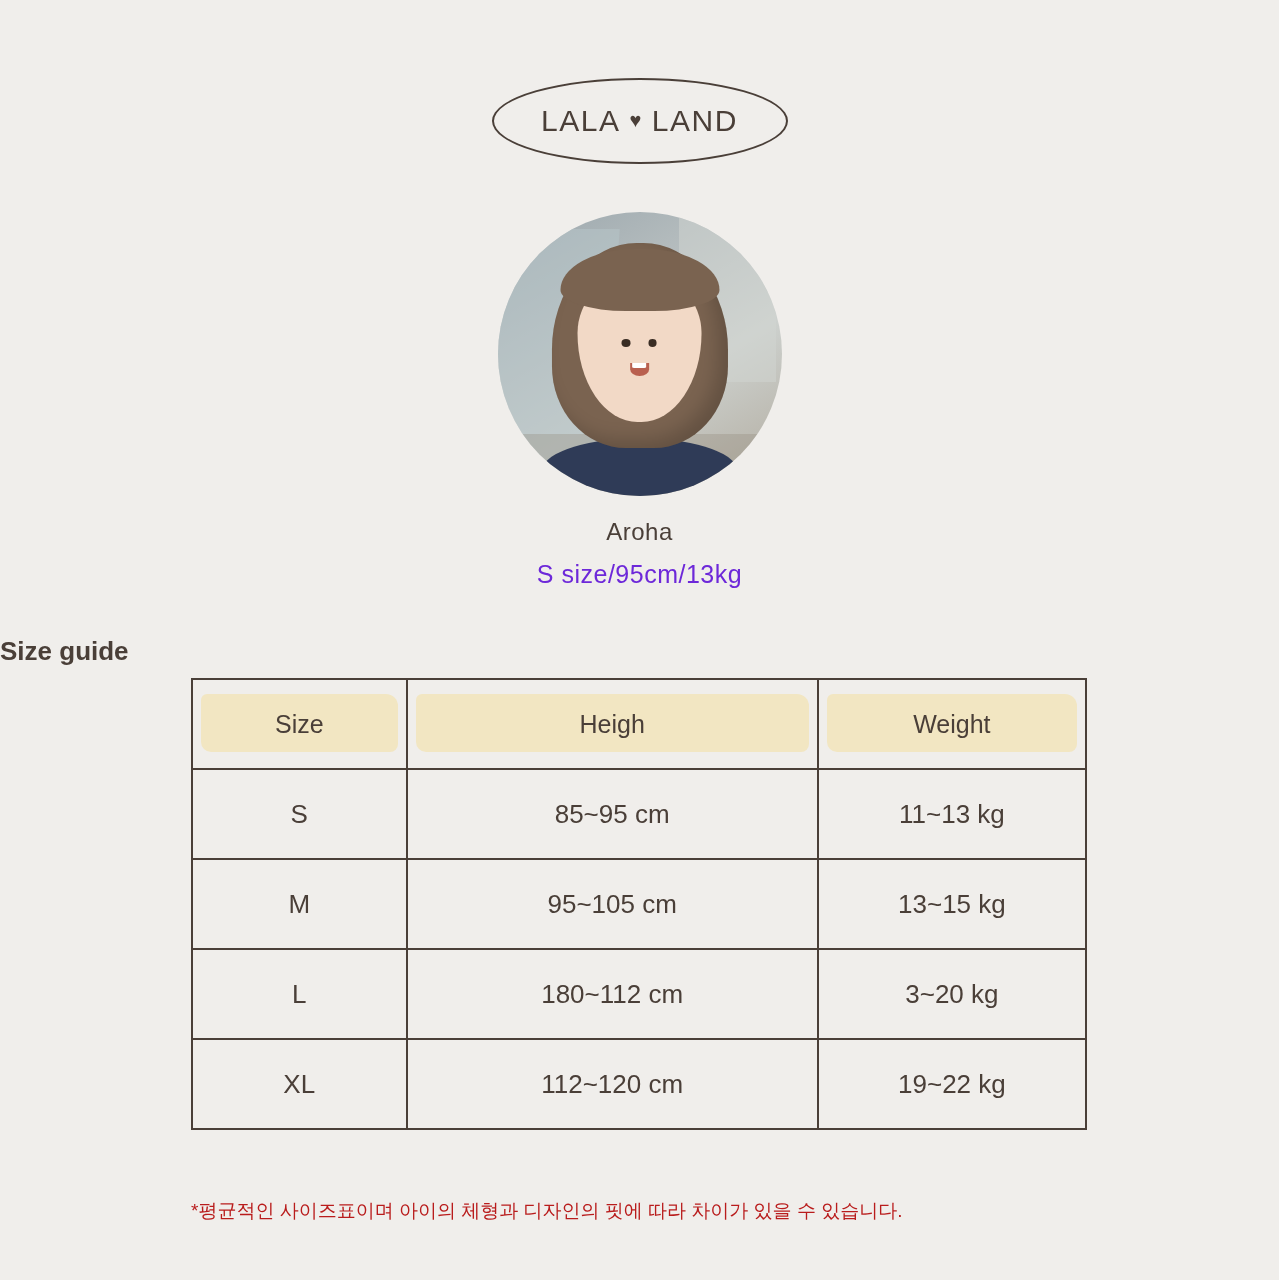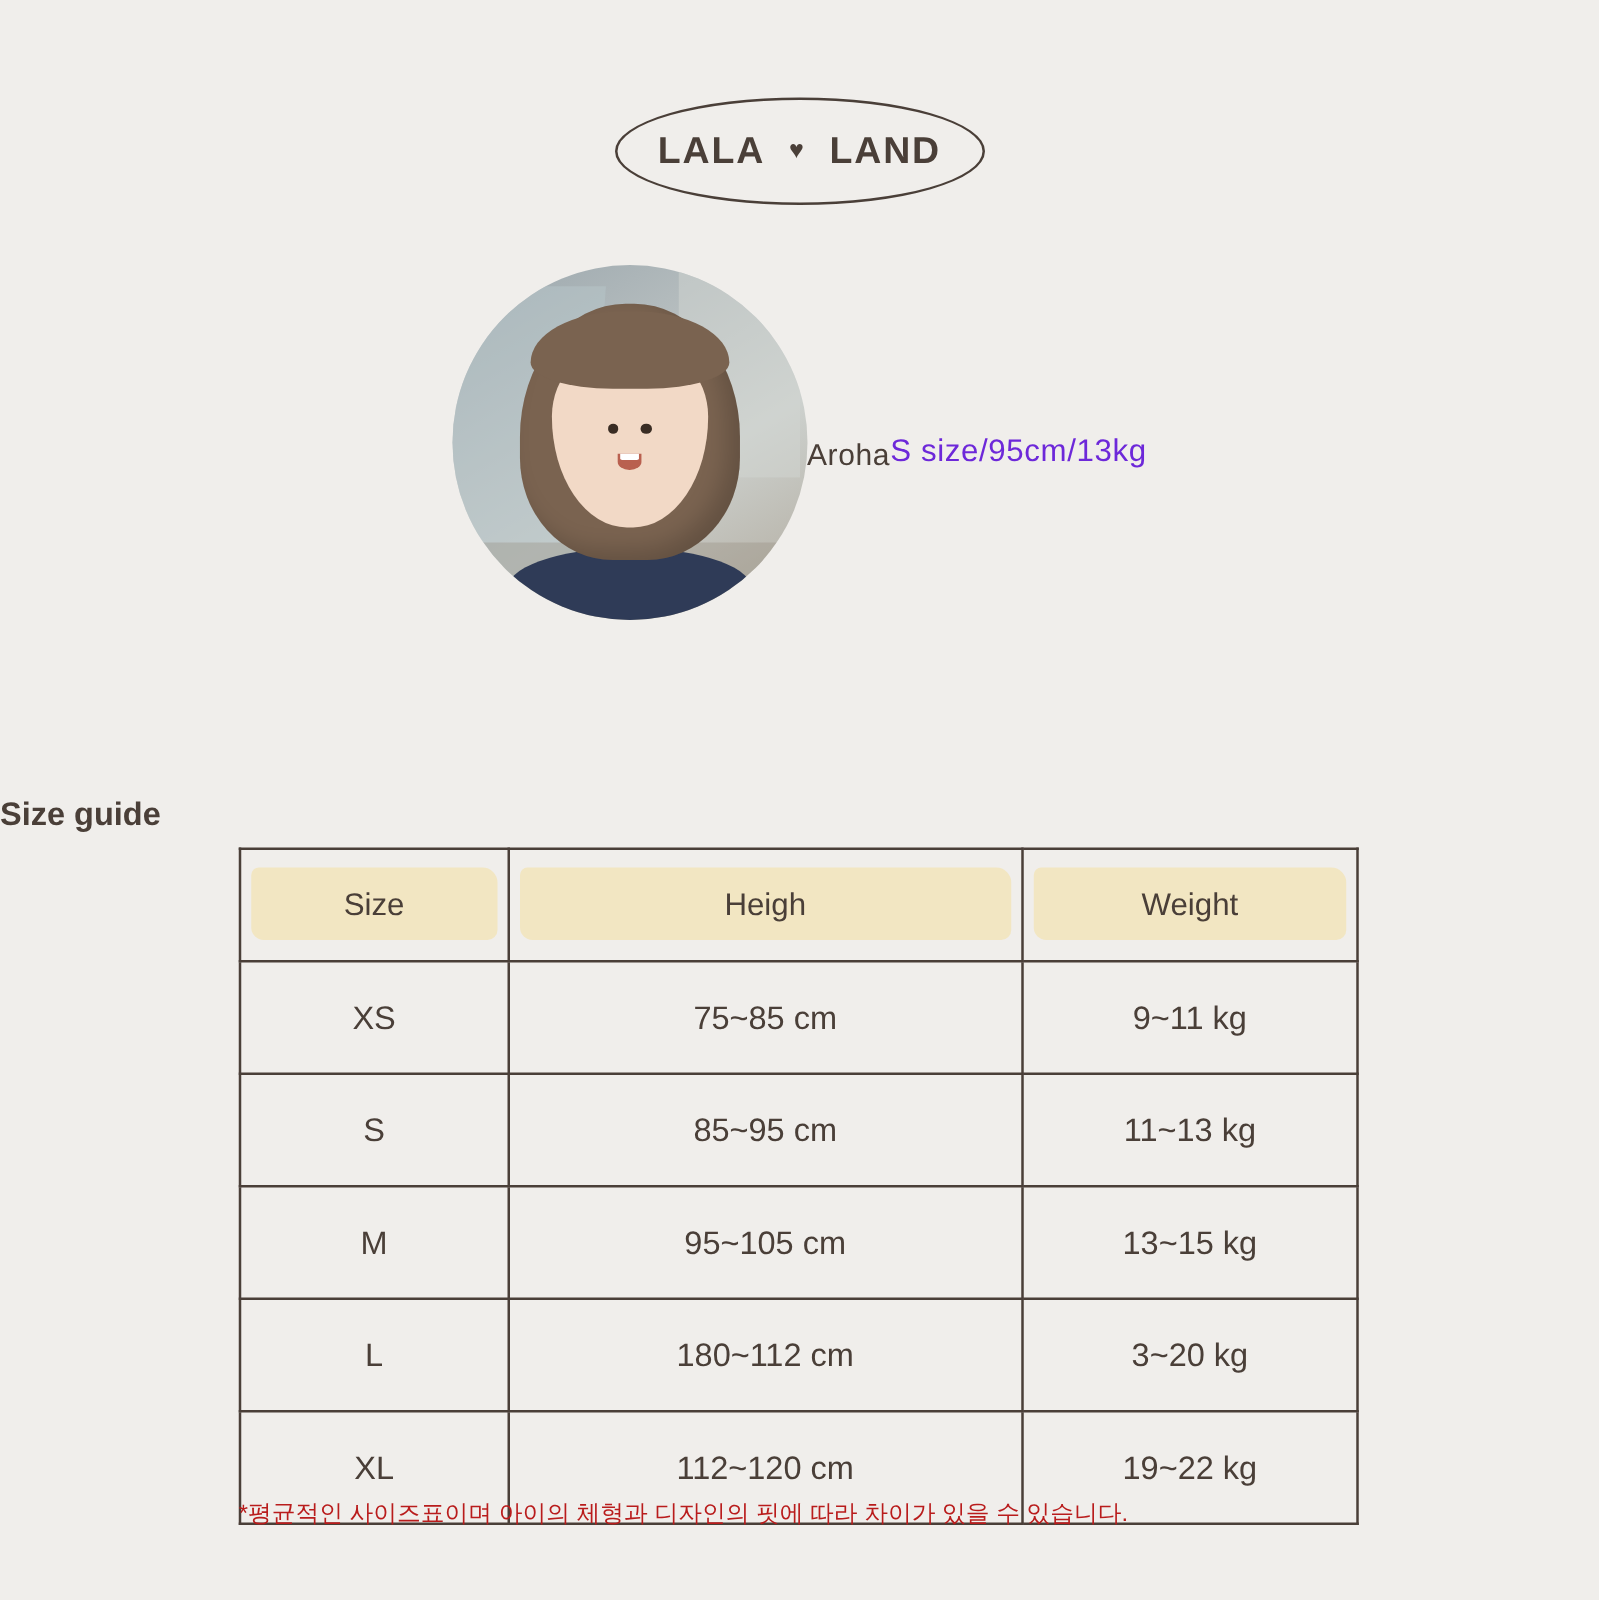--- a/index.html
+++ b/index.html
@@ -30,26 +30,26 @@
     height: 82px;
     border: 2.5px solid #4a3f38;
     border-radius: 50%;
     display: flex;
     align-items: center;
     justify-content: center;
     letter-spacing: 1px;
   }
   .logo-text {
     font-size: 30px;
-    font-weight: 700;
+    font-weight: 400;
     color: #4a3f38;
     letter-spacing: 1.5px;
     display: flex;
     align-items: center;
-    gap: 18px;
+    gap: 8px;
     text-align: center;
   }
   .logo-heart {
     color: #4a3f38;
     font-size: 20px;
     line-height: 1;
     position: relative;
     top: -1px;
     margin: 0 1px;
   }
@@ -59,21 +59,21 @@
     position: absolute;
     top: 212px;
     left: 0;
     width: 100%;
     display: flex;
     justify-content: center;
     gap: 162px;
   }
   .model {
     display: flex;
-    flex-direction: row;
+    flex-direction: column;
     align-items: center;
   }
   .avatar {
     width: 284px;
     height: 284px;
     border-radius: 50%;
     overflow: hidden;
     position: relative;
   }
   .avatar.a1 {
@@ -318,25 +318,20 @@
           <span class="lbl">Heigh</span>
         </th>
         <th>
           <span class="highlight"></span>
           <span class="lbl">Weight</span>
         </th>
       </tr>
     </thead>
     <tbody>
       <tr>
-        <td class="c-size">XS</td>
-        <td class="c-height">75~85 cm</td>
-        <td class="c-weight">9~11 kg</td>
-      </tr>
-      <tr>
         <td class="c-size">S</td>
         <td class="c-height">85~95 cm</td>
         <td class="c-weight">11~13 kg</td>
       </tr>
       <tr>
         <td class="c-size">M</td>
         <td class="c-height">95~105 cm</td>
         <td class="c-weight">13~15 kg</td>
       </tr>
       <tr>

